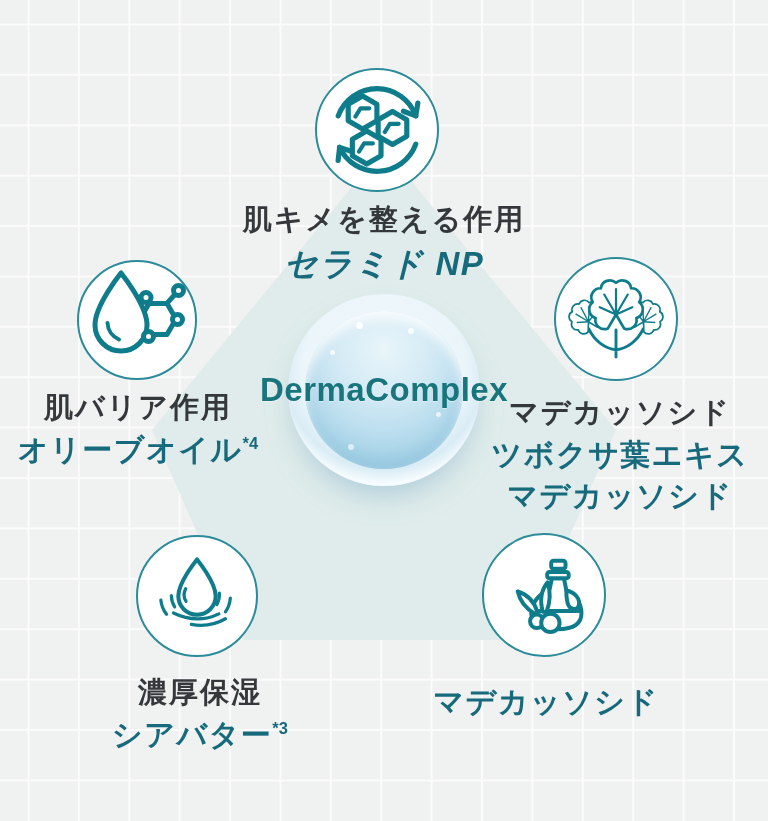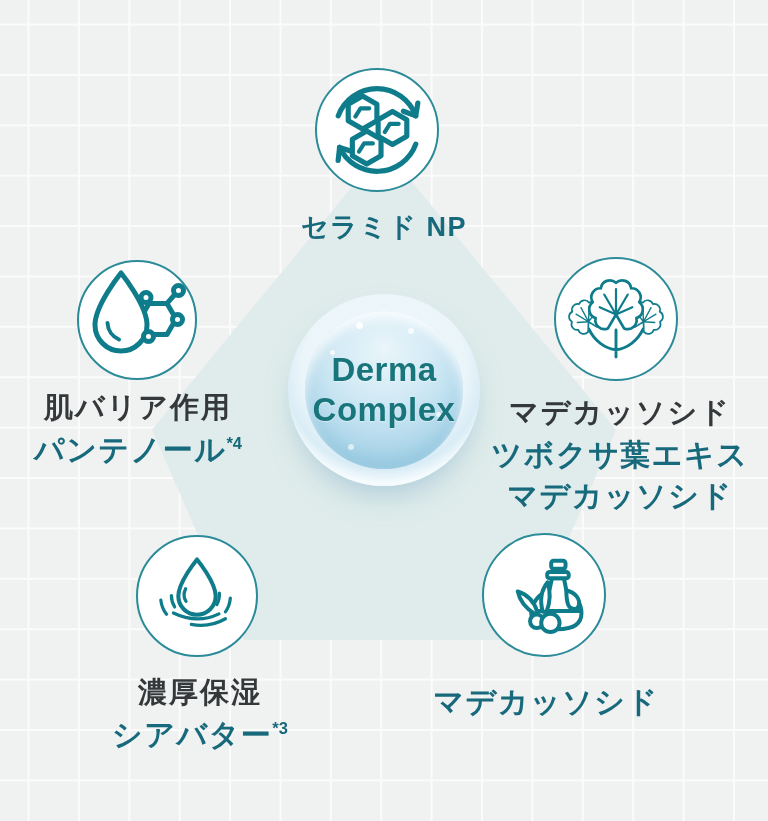--- a/index.html
+++ b/index.html
@@ -73,21 +73,21 @@
   .bubble-core{
     position:absolute;inset:17px;border-radius:50%;
     background:radial-gradient(circle at 50% 24%,
       #e9f5fa 0%, #d3eaf5 34%, #b9ddee 60%, #a5d3e7 80%, #9acde4 100%);
     box-shadow:
       inset 0 8px 12px rgba(255,255,255,.85),
       inset 0 -10px 18px rgba(120,178,210,.35);
   }
   .bubble-text{
     position:absolute;inset:0;
-    display:flex;flex-direction:column;align-items:center;justify-content:center;
+    display:flex;align-items:center;justify-content:center;
     font-size:33px;line-height:40px;font-weight:700;letter-spacing:.5px;
     color:var(--bubble-text);
     text-shadow:0 1px 1px rgba(255,255,255,.45);
   }
   .speck{position:absolute;border-radius:50%;background:#fff;opacity:.9;}
   .speck.s1{width:7px;height:7px;left:68px;top:28px;}
   .speck.s2{width:5px;height:5px;left:42px;top:56px;opacity:.75;}
   .speck.s3{width:6px;height:6px;left:120px;top:34px;opacity:.8;}
   .speck.s4{width:5px;height:5px;left:148px;top:118px;opacity:.7;}
   .speck.s5{width:6px;height:6px;left:60px;top:150px;opacity:.6;}
@@ -102,21 +102,21 @@
     color:var(--ingredient-teal);
     font-size:30px;font-weight:700;letter-spacing:1.5px;line-height:1.2;
     margin-top:8px;white-space:nowrap;
   }
   sup{font-size:.55em;letter-spacing:0;}
   #labels-ceramide {left:0;   width:768px;top:203px;}
   #labels-panthenol{left:4px;   width:268px;top:391px;}
   #labels-centella {left:470px;width:300px;top:396px;}
   #labels-shea     {left:50px; width:300px;top:676px;}
   #labels-olive    {left:396px;width:300px;top:676px;}
-  #labels-ceramide .ing{font-size:27px;}
+  #labels-ceramide .ing{font-size:33px;font-style:italic;}
   
   svg .st{fill:none;stroke:currentColor;stroke-width:5;stroke-linecap:round;stroke-linejoin:round;}
   svg .stw{fill:#fff;stroke:currentColor;stroke-width:5;stroke-linecap:round;stroke-linejoin:round;}
   svg .thin{fill:none;stroke:currentColor;stroke-width:4;stroke-linecap:round;stroke-linejoin:round;}
 </style>
 </head>
 <body>
 
 <div class="stage">
 
@@ -199,26 +199,27 @@
     <span class="speck s3"></span>
     <span class="speck s4"></span>
     <span class="speck s5"></span>
     <div class="bubble-text">
       <span>Derma</span>
       <span>Complex</span>
     </div>
   </div>
 
   <div class="label-block" id="labels-ceramide">
+    <div class="func"><span>肌キメを整える作用</span></div>
     <div class="ing"><span>セラミド NP</span></div>
   </div>
 
   <div class="label-block" id="labels-panthenol">
     <div class="func"><span>肌バリア作用</span></div>
-    <div class="ing"><span>パンテノール</span><sup>*4</sup></div>
+    <div class="ing"><span>オリーブオイル</span><sup>*4</sup></div>
   </div>
 
   <div class="label-block" id="labels-centella">
     <div class="func"><span>マデカッソシド</span></div>
     <div class="ing"><span>ツボクサ葉エキス</span></div>
     <div class="ing" style="margin-top:5px;"><span>マデカッソシド</span></div>
   </div>
 
   <div class="label-block" id="labels-shea">
     <div class="func"><span>濃厚保湿</span></div>

